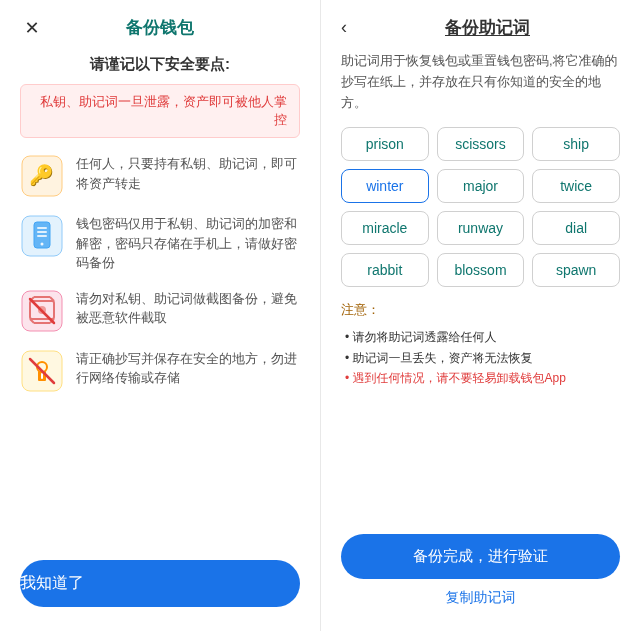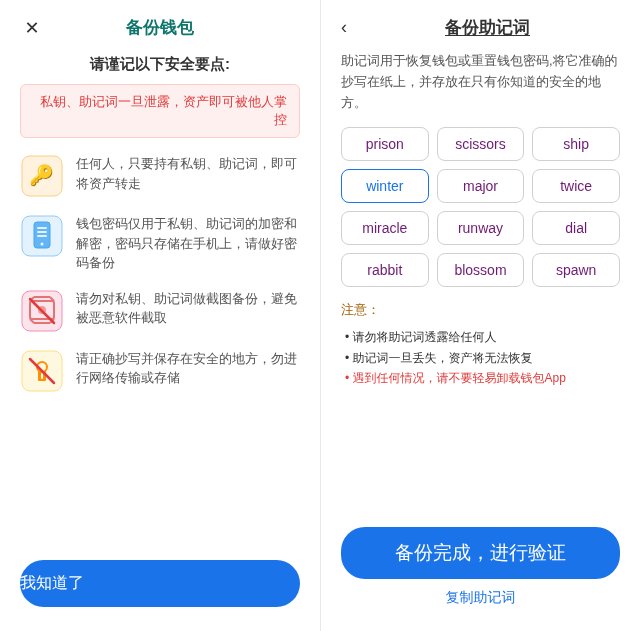--- a/index.html
+++ b/index.html
@@ -169,21 +169,21 @@
       gap: 8px;
       margin-bottom: 14px;
     }
 
     .word-cell {
       border: 1.5px solid #d0d0d0;
       border-radius: 8px;
       padding: 8px 4px;
       text-align: center;
       font-size: 14px;
-      color: #701a75;
+      color: #0f766e;
       background: #fff;
     }
 
     .word-cell.highlighted {
       border-color: #1a73e8;
       color: #1a73e8;
     }
 
     .notes-section {
       margin-bottom: 14px;
@@ -212,21 +212,21 @@
 
     .spacer { flex: 1; }
 
     .right-primary-btn {
       width: 100%;
       background: #1a73e8;
       border: none;
       border-radius: 24px;
       padding: 13px 0;
       color: #fff;
-      font-size: 19px;
+      font-size: 15px;
       font-weight: 500;
       cursor: pointer;
       text-align: center;
       margin-bottom: 10px;
     }
 
     .copy-link {
       text-align: center;
       font-size: 14px;
       color: #1a73e8;

